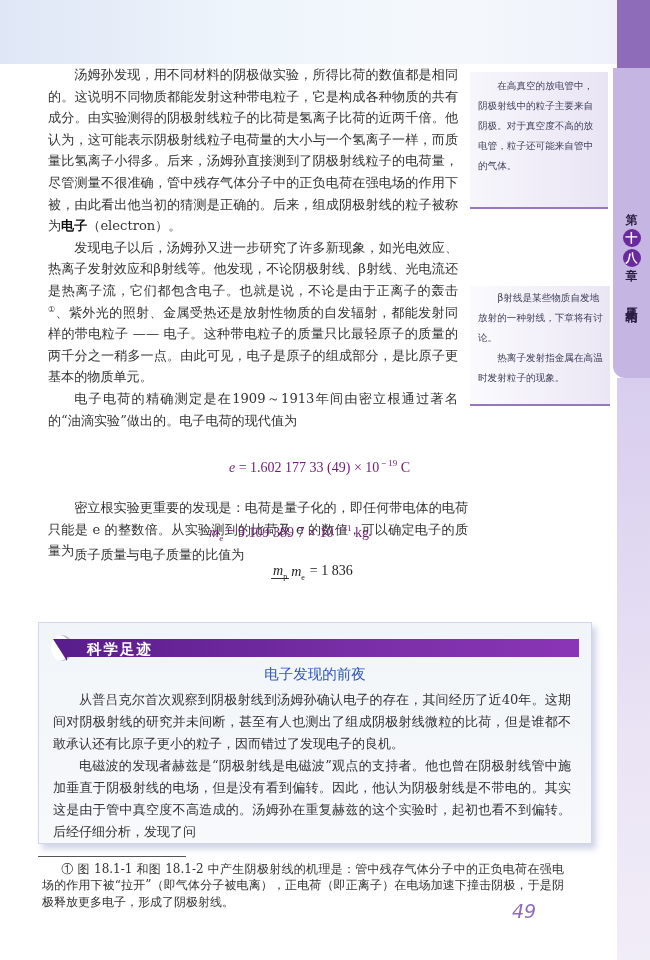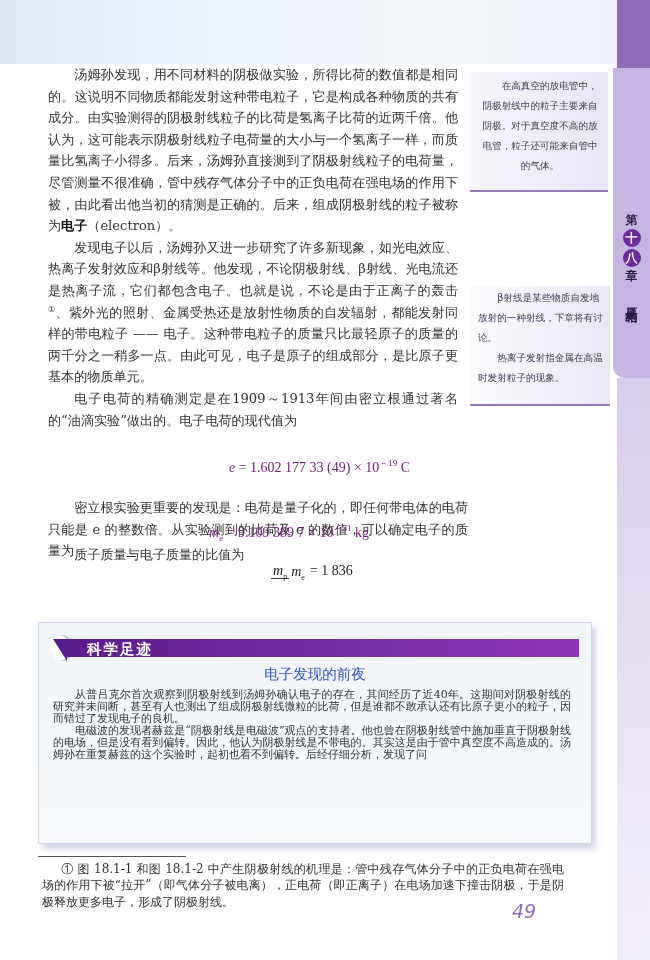--- a/index.html
+++ b/index.html
@@ -43,24 +43,23 @@
     }
     .para.indent { text-indent: 2em; }
     .para b { font-family: "DejaVu Sans", sans-serif; font-weight: bold; color: #111; }
     .para sup { font-size: 8px; vertical-align: super; line-height: 0; }
 
     .margin-note {
       position: absolute; left: 470px; width: 138px;
       font-family: "DejaVu Sans", sans-serif; font-size: 9.6px; line-height: 20px; color: #3e3e5a;
     }
     .margin-note.n1 {
-      top: 72px; height: 120px; padding: 4px 6px 6px 8px;
+      top: 72px; height: 137px; padding: 4px 6px 6px 8px;
       background: linear-gradient(90deg, #f7f6fb 0%, #e9e4f4 100%);
       border-bottom: 2px solid #9677c0;
-      text-align: center;
     }
     .margin-note.n2 {
       top: 286px; width: 140px; height: 120px; padding: 2px 6px 4px 8px;
       background: linear-gradient(90deg, #fbfbfd 0%, #ebe6f4 100%);
       border-bottom: 2px solid #9677c0;
     }
     .margin-note p { text-indent: 2em; }
 
     .eq {
       position: absolute; font-family: "Liberation Serif", serif; font-size: 14px; color: #701a75; white-space: nowrap;
@@ -102,21 +101,21 @@
     .sci-header-label {
       position: absolute; left: 20px; top: 1px;
       font-family: "DejaVu Sans", sans-serif; font-weight: bold; font-size: 14.5px; color: #ffffff; letter-spacing: 2px;
     }
     .sci-title {
       position: absolute; left: 0; top: 42px; width: 100%; text-align: center;
       font-family: "DejaVu Sans", sans-serif; font-size: 14.5px; color: #2f55b8;
     }
     .sci-body {
       position: absolute; left: 14px; top: 66px; width: 518px;
-      font-size: 11px; line-height: 12px; text-align: justify; color: #333;
+      font-size: 13px; line-height: 22px; text-align: justify; color: #333;
     }
     .sci-body p { text-indent: 2em; }
 
     .footnote-rule {
       position: absolute; left: 38px; top: 856px; width: 148px; height: 1px; background: #555;
     }
     .footnote {
       position: absolute; left: 42px; top: 861px; width: 522px;
       font-size: 12px; line-height: 16.4px; text-align: justify; color: #333;
     }

